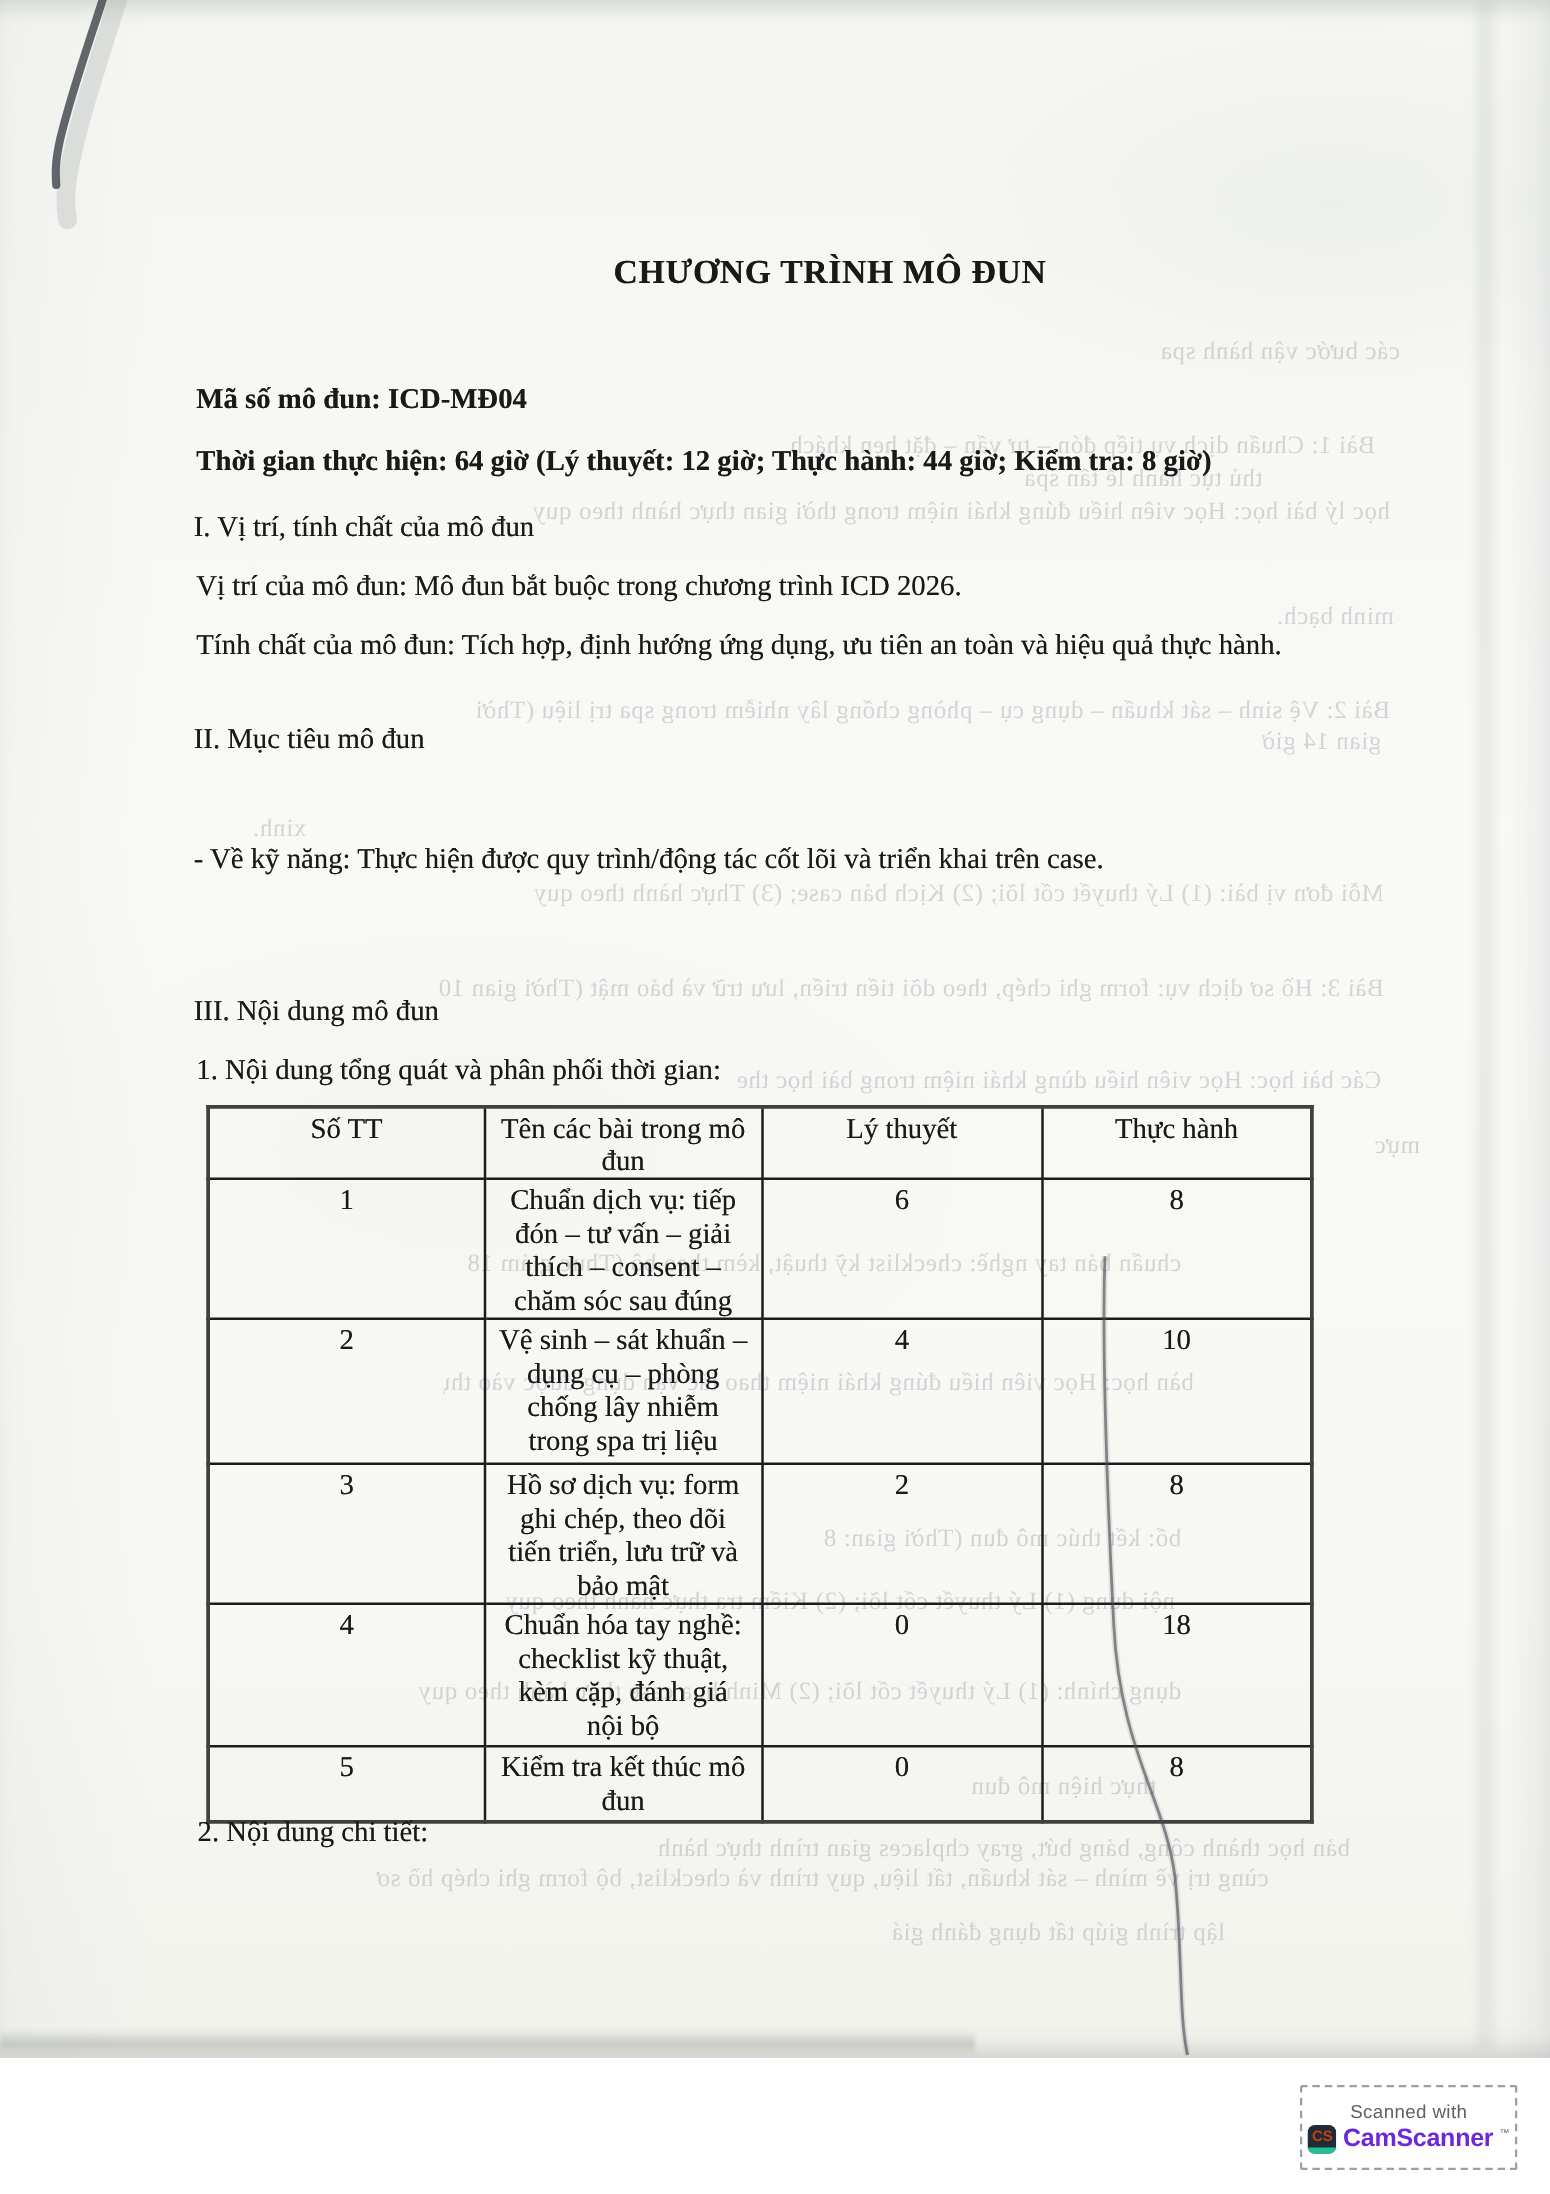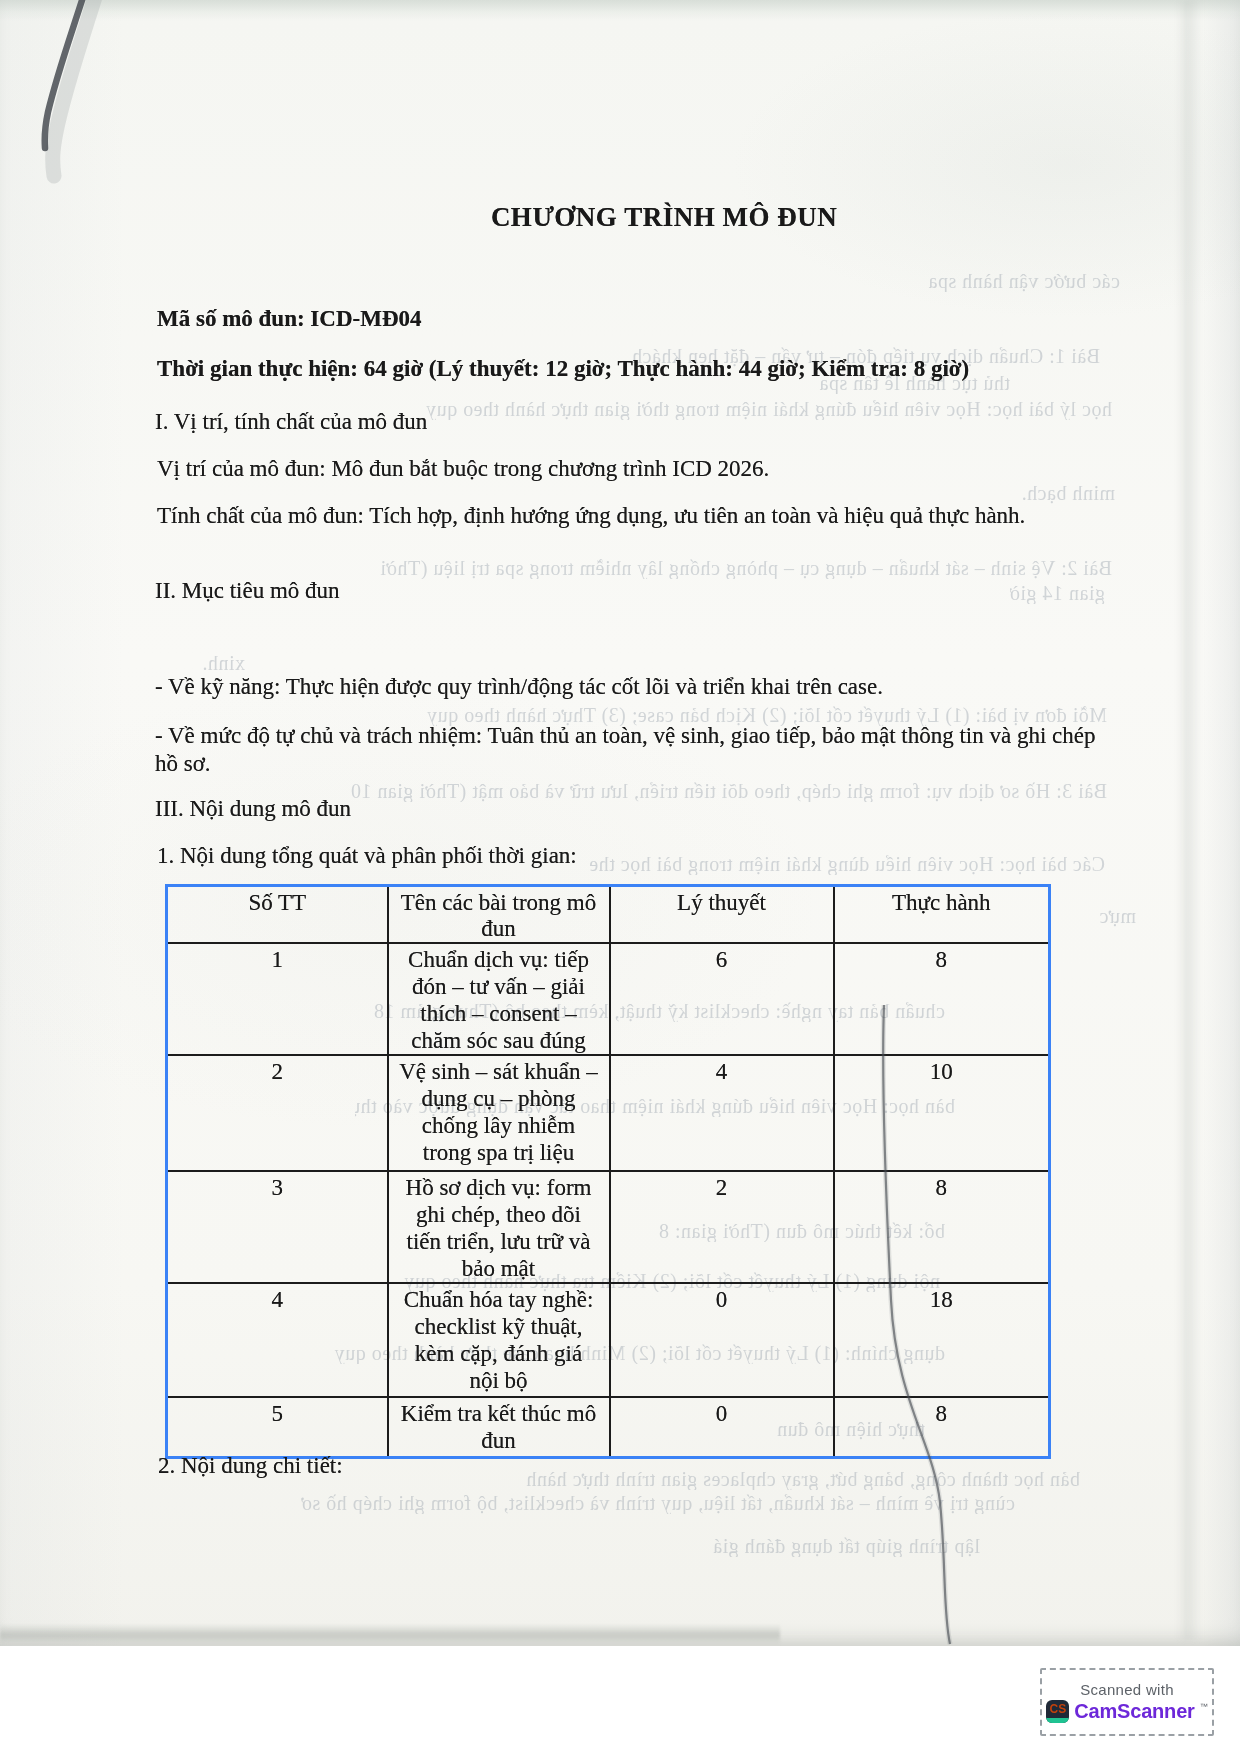--- a/index.html
+++ b/index.html
@@ -71,21 +71,21 @@
   table.alloc th, table.alloc td{
     border:2px solid #1c1c1c;text-align:center;vertical-align:top;
     font-weight:400;line-height:27px;padding:2px 10px 0;
   }
   table.alloc thead th{height:48px;line-height:26px;padding-top:3px;}
   table.alloc tbody tr:nth-child(1) td{height:106px;}
   table.alloc tbody tr:nth-child(2) td{height:112px;}
   table.alloc tbody tr:nth-child(3) td{height:106px;}
   table.alloc tbody tr:nth-child(4) td{height:110px;}
   table.alloc tbody tr:nth-child(5) td{height:56px;}
-  table.alloc{border:3px solid #3b82f6;}
+  table.alloc{border:3px solid #404040;}
   
   .badge{
     position:absolute;left:1040px;top:1668px;width:170px;height:64px;z-index:5;
     background:#ffffff;border:2px dashed #9aa0a5;border-radius:2px;
     display:flex;flex-direction:column;align-items:center;justify-content:center;gap:2px;
     font-family:"Liberation Sans","DejaVu Sans",sans-serif;
   }
   .badge .line1{font-size:15px;color:#5d6268;letter-spacing:.3px;}
   .badge .line2{display:flex;align-items:center;gap:5px;}
   .cs-icon{
@@ -140,21 +140,20 @@
     </div>
 
   <div class="t bold center doc-title">CHƯƠNG TRÌNH MÔ ĐUN</div>
   <div class="t bold code-line">Mã số mô đun: ICD-MĐ04</div>
   <div class="t bold duration-line">Thời gian thực hiện: 64 giờ (Lý thuyết: 12 giờ; Thực hành: 44 giờ; Kiểm tra: 8 giờ)</div>
   <div class="t h1">I. Vị trí, tính chất của mô đun</div>
   <div class="t p1">Vị trí của mô đun: Mô đun bắt buộc trong chương trình ICD 2026.</div>
   <div class="t p2">Tính chất của mô đun: Tích hợp, định hướng ứng dụng, ưu tiên an toàn và hiệu quả thực hành.</div>
   <div class="t h2">II. Mục tiêu mô đun</div>
   <div class="t ob2">- Về kỹ năng: Thực hiện được quy trình/động tác cốt lõi và triển khai trên case.</div>
-  <div class="t ob3">- Về mức độ tự chủ và trách nhiệm: Tuân thủ an toàn, vệ sinh, giao tiếp, bảo mật thông tin và ghi chép hồ sơ.</div>
   <div class="t h3">III. Nội dung mô đun</div>
   <div class="t intro">1. Nội dung tổng quát và phân phối thời gian:</div>
 
   <table class="alloc">
     <colgroup>
         <col>
         <col>
         <col>
         <col>
       </colgroup>

